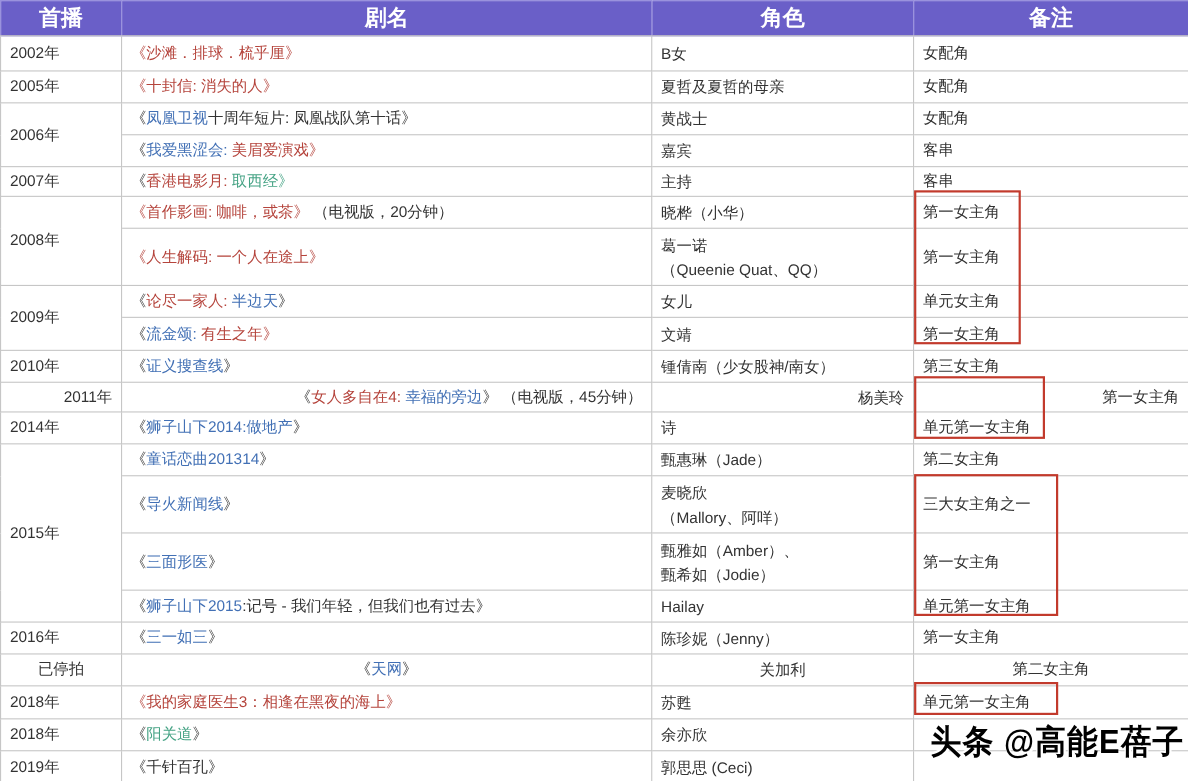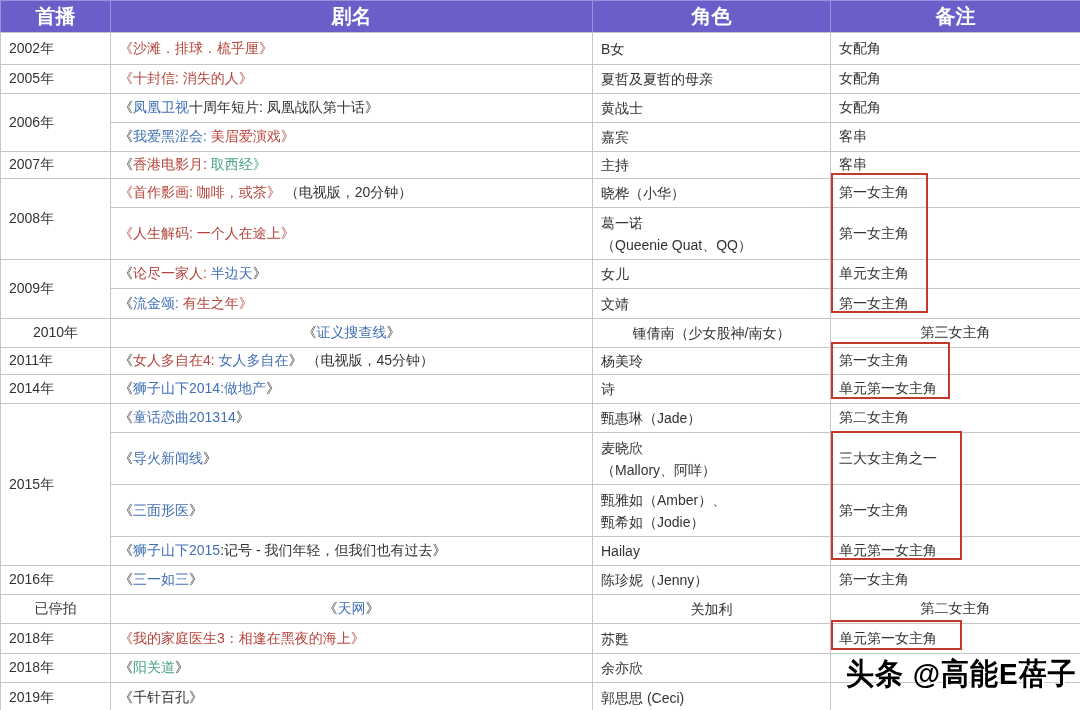--- a/index.html
+++ b/index.html
@@ -101,29 +101,29 @@
           <td class="year-cell" rowspan="2">2009年</td>
           <td class="title-cell"><span class="seg-dark">《</span><span class="seg-red">论尽一家人:</span><span class="seg-blue"> 半边天</span><span class="seg-dark">》</span></td>
           <td class="role-cell">女儿</td>
           <td class="remark-cell">单元女主角</td>
         </tr>
         <tr style="height: 30px;">
           <td class="title-cell"><span class="seg-dark">《</span><span class="seg-blue">流金颂:</span><span class="seg-red"> 有生之年》</span></td>
           <td class="role-cell">文靖</td>
           <td class="remark-cell">第一女主角</td>
         </tr>
-        <tr style="height: 29px; text-align: center;">
+        <tr style="height: 29px;">
           <td class="year-cell" rowspan="1">2010年</td>
           <td class="title-cell"><span class="seg-dark">《</span><span class="seg-blue">证义搜查线</span><span class="seg-dark">》</span></td>
           <td class="role-cell">锺倩南（少女股神/南女）</td>
           <td class="remark-cell">第三女主角</td>
         </tr>
-        <tr style="height: 18px;">
+        <tr style="height: 18px; text-align: right;">
           <td class="year-cell" rowspan="1">2011年</td>
-          <td class="title-cell"><span class="seg-dark">《</span><span class="seg-red">女人多自在4:</span><span class="seg-blue"> 女人多自在</span><span class="seg-dark">》 （电视版，45分钟）</span></td>
+          <td class="title-cell"><span class="seg-dark">《</span><span class="seg-red">女人多自在4:</span><span class="seg-blue"> 幸福的旁边</span><span class="seg-dark">》 （电视版，45分钟）</span></td>
           <td class="role-cell">杨美玲</td>
           <td class="remark-cell">第一女主角</td>
         </tr>
         <tr style="height: 29px; padding-left: 44px;">
           <td class="year-cell" rowspan="1">2014年</td>
           <td class="title-cell"><span class="seg-dark">《</span><span class="seg-blue">狮子山下2014:做地产</span><span class="seg-dark">》</span></td>
           <td class="role-cell">诗</td>
           <td class="remark-cell">单元第一女主角</td>
         </tr>
         <tr style="height: 29px;">

